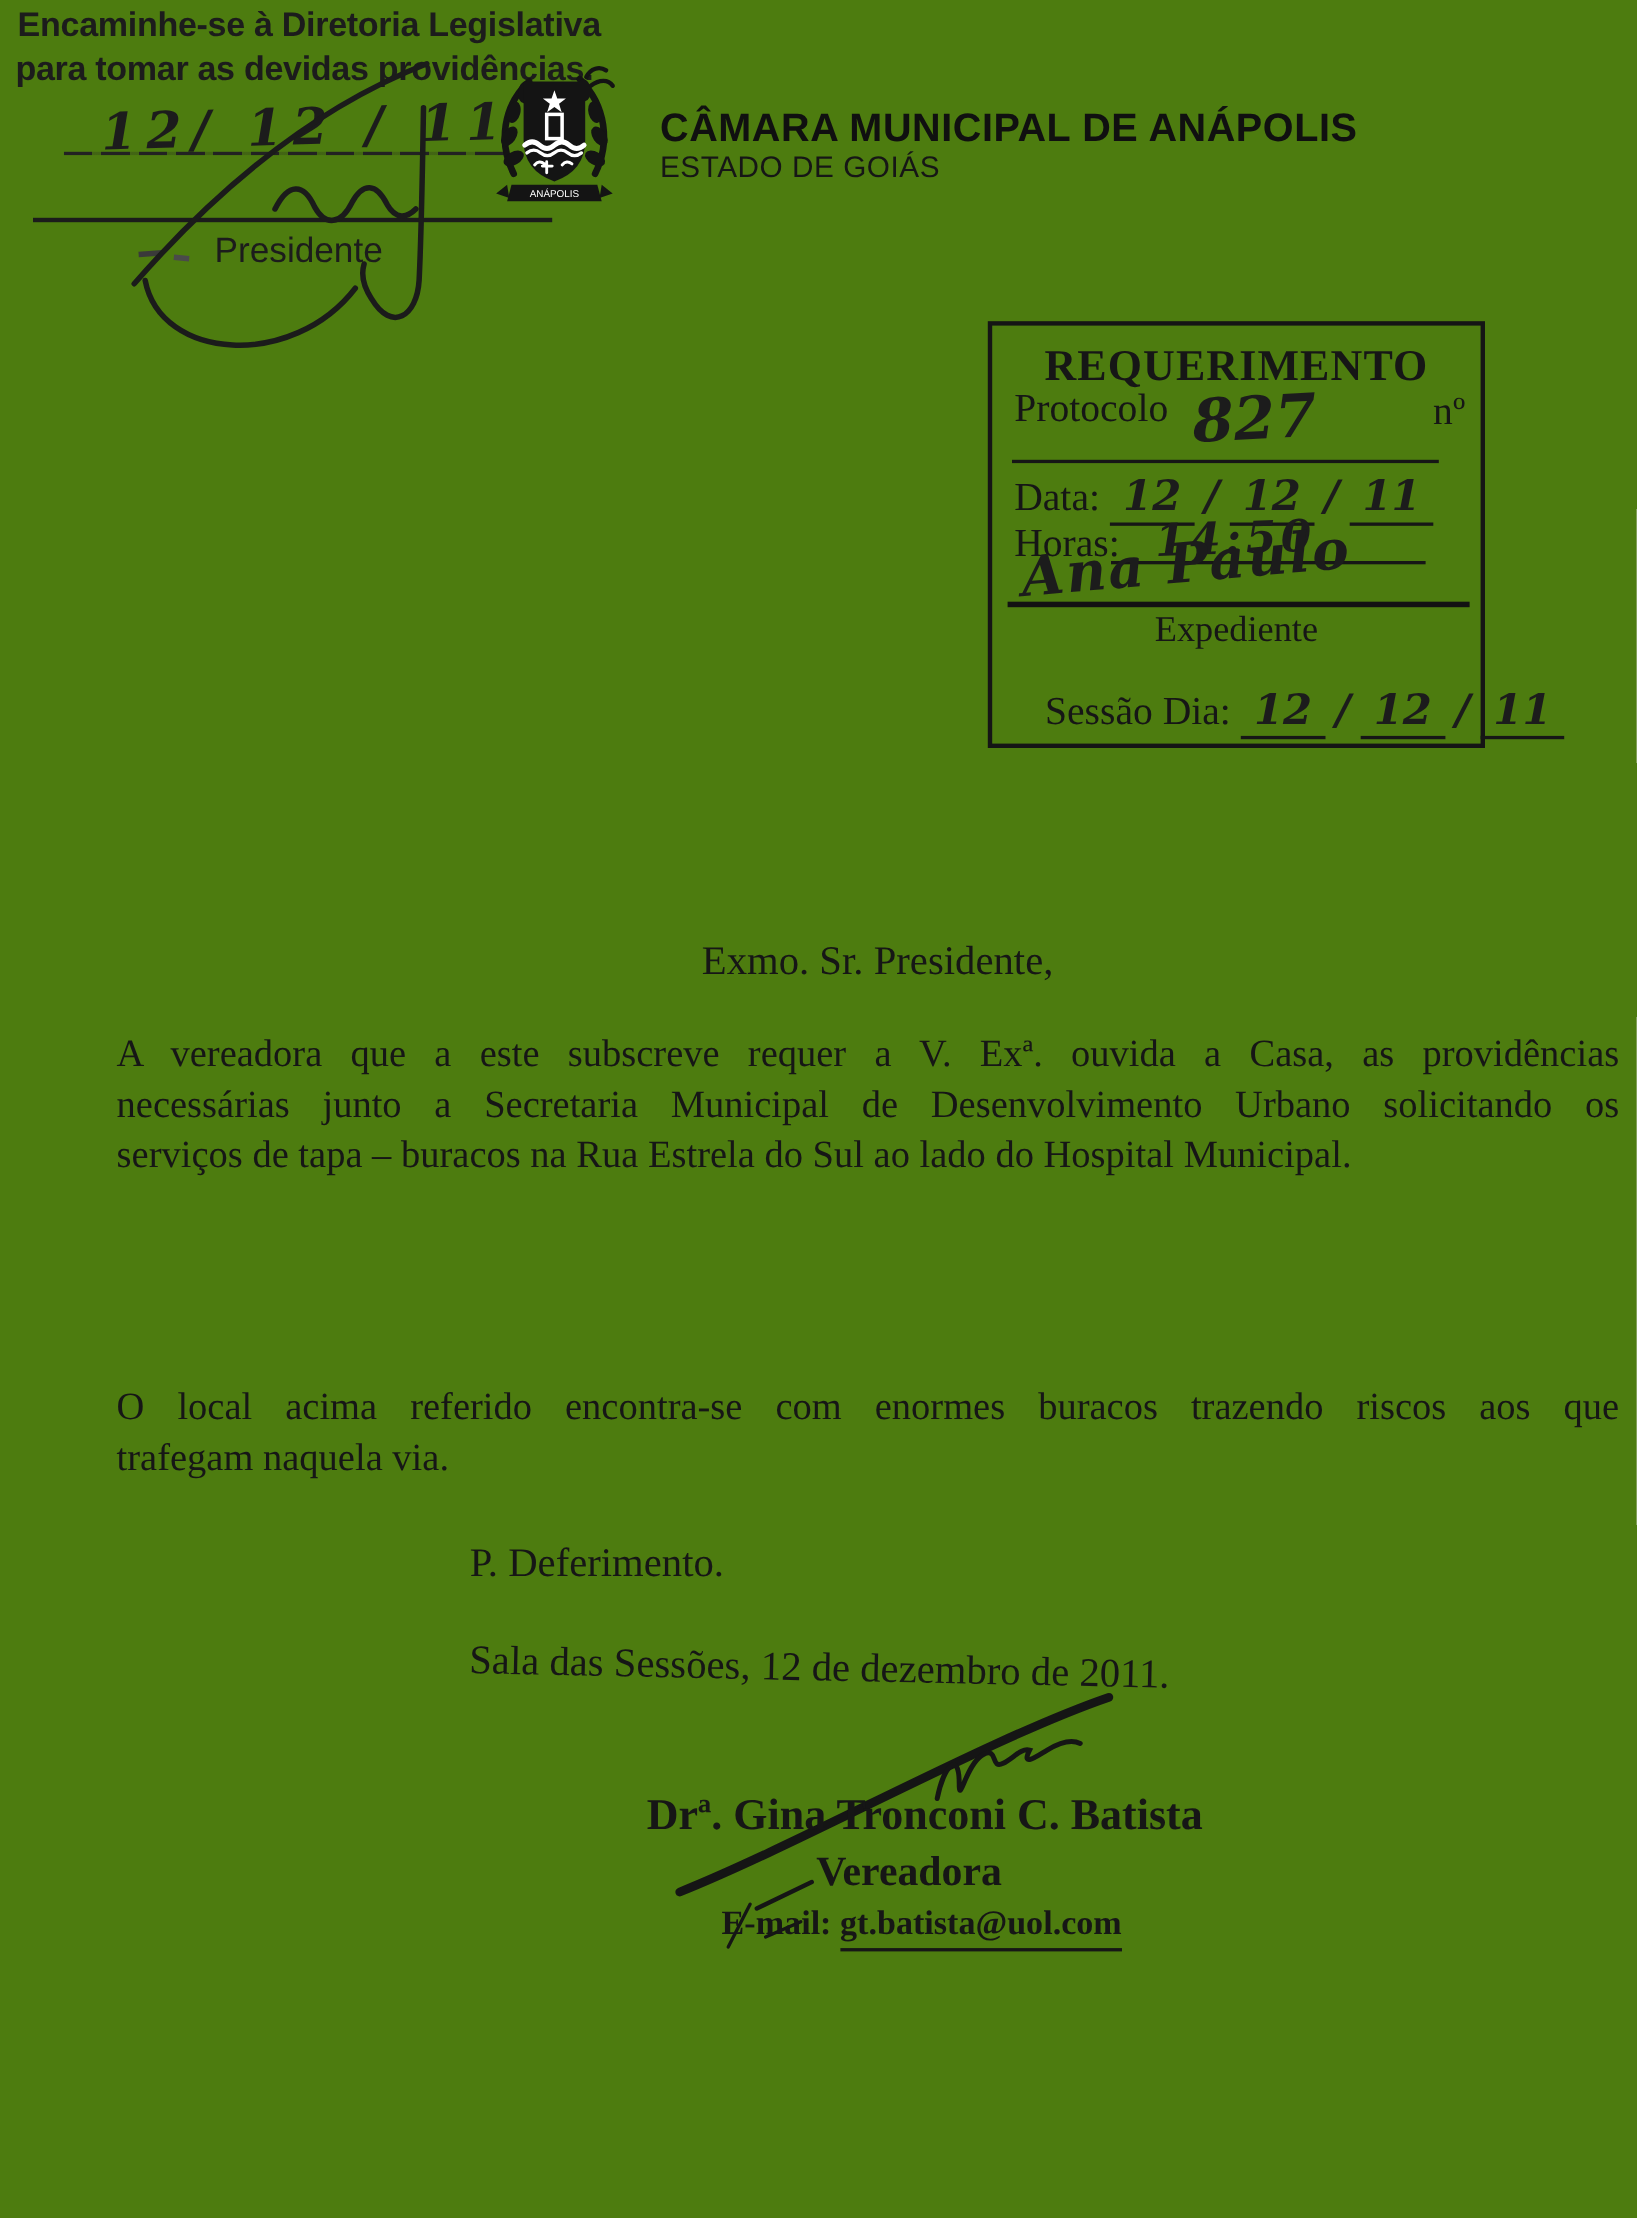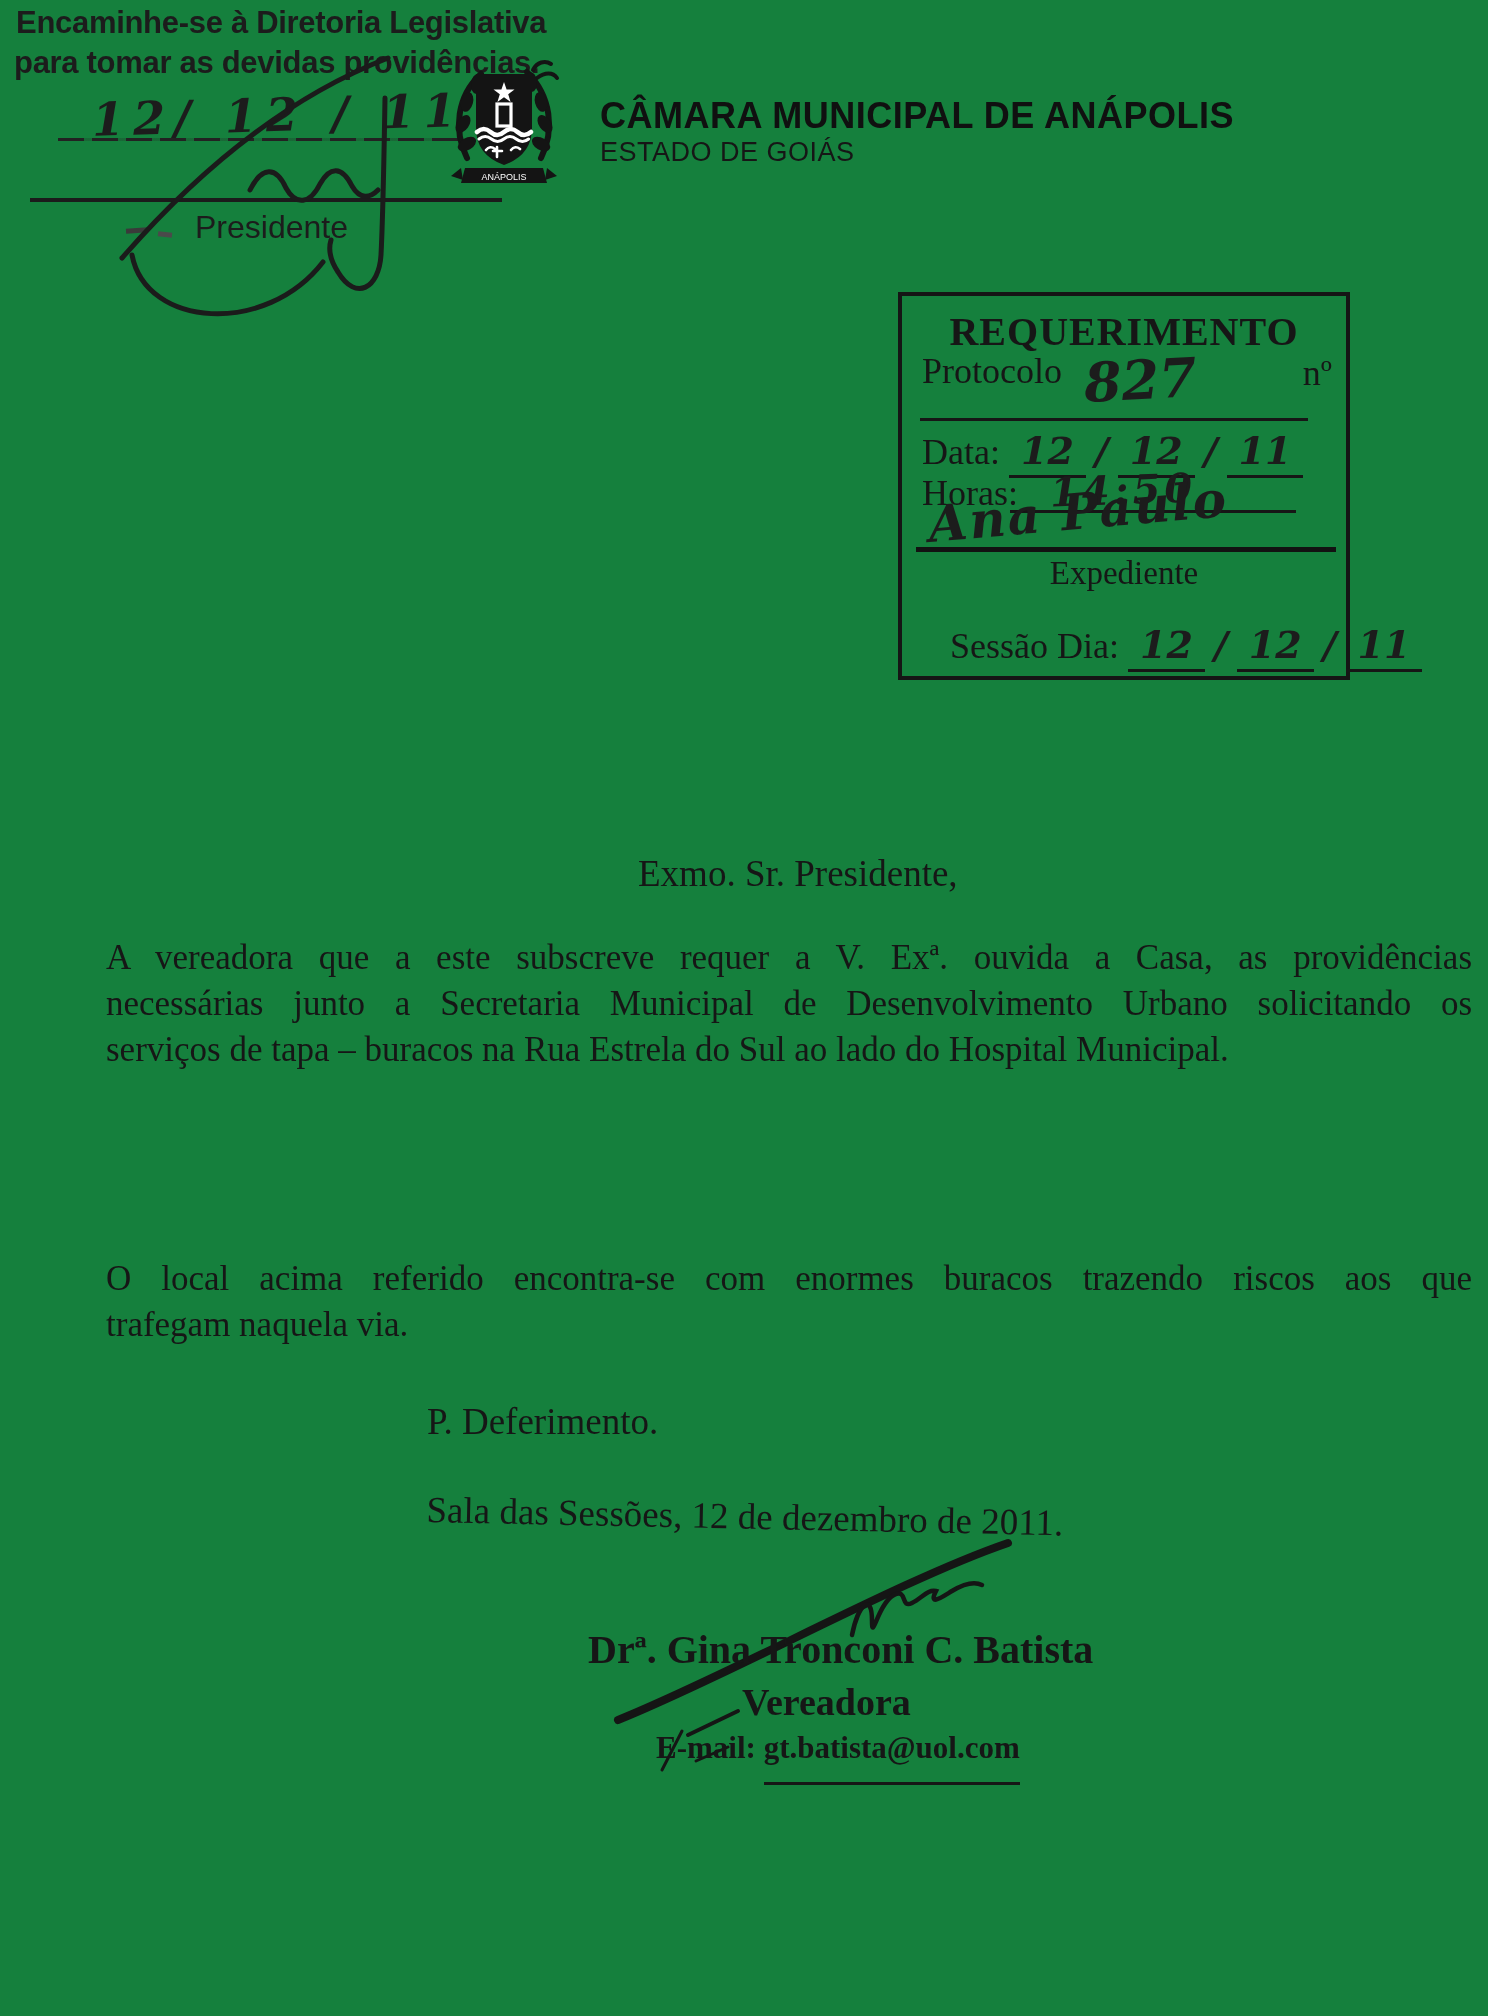--- a/index.html
+++ b/index.html
@@ -1,16 +1,16 @@
 <!DOCTYPE html>
 <html><head>
 <meta charset="utf-8">
 <style>
   html,body{margin:0;padding:0;background:#e8e8e8;}
-  .page{position:relative;width:1488px;height:2016px;background:#15803d;overflow:hidden;
+  .page{position:relative;width:1488px;height:2016px;background:#4d7c0f;overflow:hidden;
         font-family:"Liberation Serif",serif;color:#161616;}
   .abs{position:absolute;}
   .sans{font-family:"Liberation Sans",sans-serif;}
   .serif{font-family:"Liberation Serif",serif;}
   .hw{font-family:"DejaVu Serif",serif;font-style:italic;font-weight:600;color:#1c1c1c;}
   .stamp-l1{left:16px;top:5px;font-size:31px;font-weight:600;letter-spacing:-0.3px;color:#1c1c1c;}
   .stamp-l2{left:14px;top:45px;font-size:31px;font-weight:600;letter-spacing:-0.3px;color:#1c1c1c;}
   .stamp-date{left:92px;top:88px;font-size:46px;letter-spacing:9px;transform:rotate(-1.5deg);}
   .dashline{left:58px;top:138px;width:405px;height:3px;
     background:repeating-linear-gradient(90deg,#222 0 26px,rgba(34,34,34,.25) 26px 34px);}
@@ -39,21 +39,21 @@
   .pbox .sessrow .hw{font-size:38px;}
   .salut{left:638px;top:852px;font-size:37px;}
   .para{left:106px;width:1366px;font-size:35px;line-height:46px;}
   .jline{text-align:justify;text-align-last:justify;}
   .just-title{left:560px;top:1124px;width:550px;text-align:center;font-size:40px;font-weight:bold;letter-spacing:3px;}
   .defer{left:427px;top:1400px;font-size:37px;}
   .sala{left:427px;top:1488px;font-size:37px;transform:rotate(1.2deg);transform-origin:left top;}
   .name{left:588px;top:1626px;font-size:40px;font-weight:bold;white-space:nowrap;}
   .role2{left:742px;top:1680px;font-size:38px;font-weight:bold;}
   .emailrow{left:656px;top:1730px;font-size:31px;font-weight:bold;white-space:nowrap;}
-  .email-u{border-bottom:3px solid #161616;padding-bottom:17px;}
+  .email-u{border-bottom:3px solid #161616;padding-bottom:6px;}
   svg{display:block;}
 </style>
 </head>
 <body>
 
 <div class="page">
 
   <div class="abs sans stamp-l1">Encaminhe-se à Diretoria Legislativa</div>
   <div class="abs sans stamp-l2">para tomar as devidas providências.</div>
   <div class="abs hw stamp-date">12/ 12 / 11</div>

